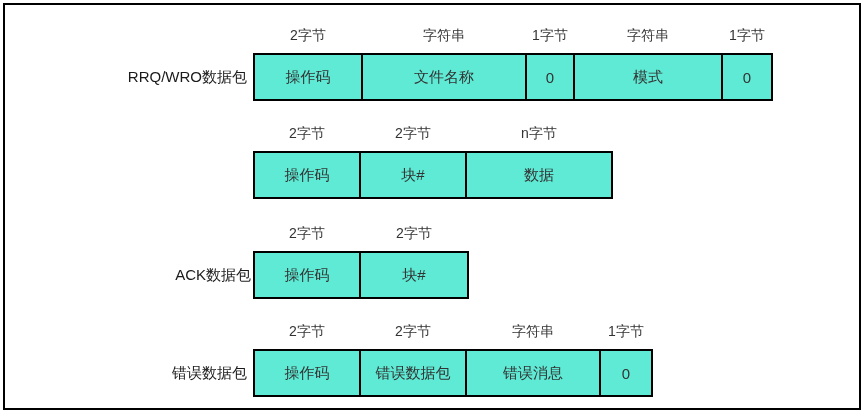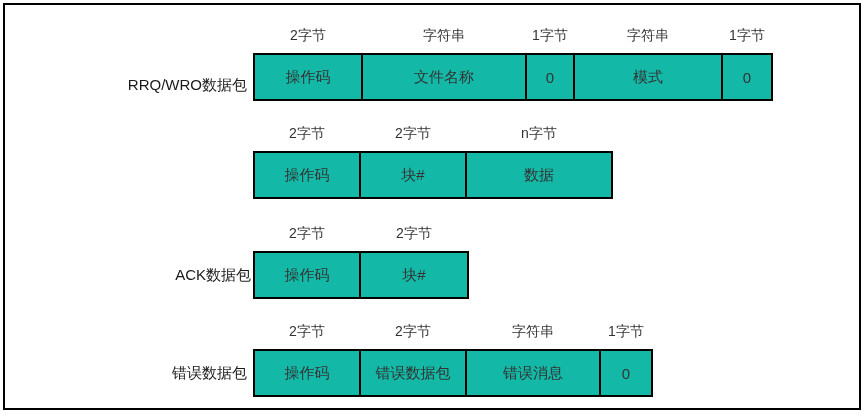--- a/index.html
+++ b/index.html
@@ -24,21 +24,21 @@
     box-sizing: border-box;
     background: #ffffff;
   }
   .fields {
     position: absolute;
     top: 48px;
     height: 48px;
     display: flex;
     border: 2px solid #000000;
     box-sizing: border-box;
-    background: #14b8a6;
+    background: #5eead4;
   }
   .field {
     position: relative;
     height: 100%;
     box-sizing: border-box;
     border-right: 2px solid #000000;
     display: flex;
     align-items: center;
     justify-content: center;
   }
@@ -66,21 +66,21 @@
     height: 48px;
     display: flex;
     align-items: center;
     justify-content: flex-end;
   }
 </style>
 </head>
 <body>
 
 <div id="diagram-frame">
-    <div class="label-wrap" style="left: 0px; width: 242px; top: 56px;">
+    <div class="label-wrap" style="left: 0px; width: 242px; top: 48px;">
       <span style="font-size: 15px; color: rgb(26, 26, 26); white-space: nowrap;">RRQ/WRO数据包</span>
     </div>
     <div class="fields" style="left: 248px; top: 48px;">
       <div class="field" style="width: 108px;">
         <div class="field-size">2字节</div>
         <div class="field-value">操作码</div>
       </div>
       <div class="field" style="width: 164px;">
         <div class="field-size">字符串</div>
         <div class="field-value">文件名称</div>

